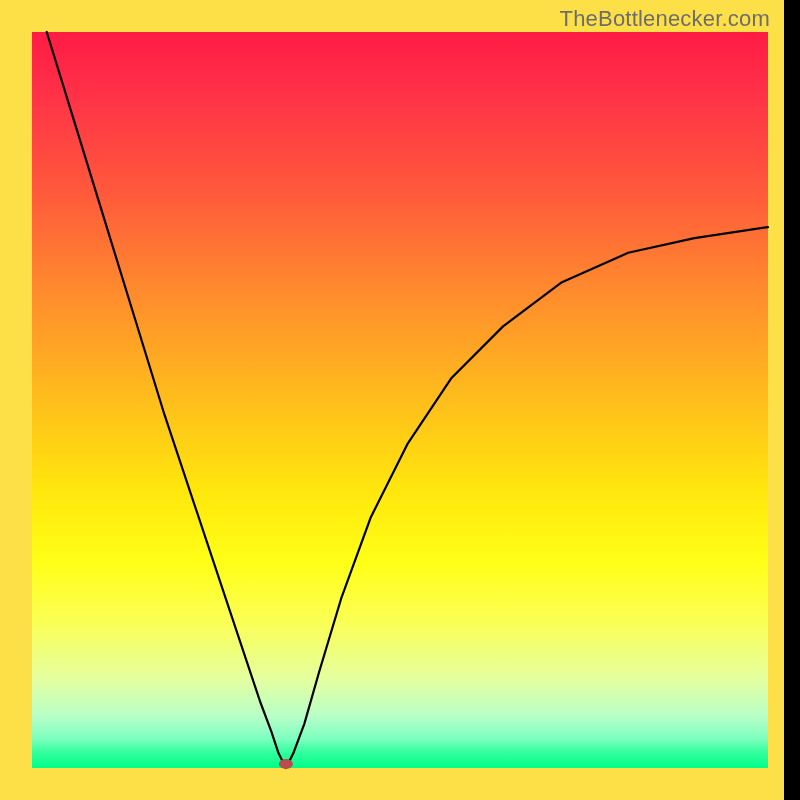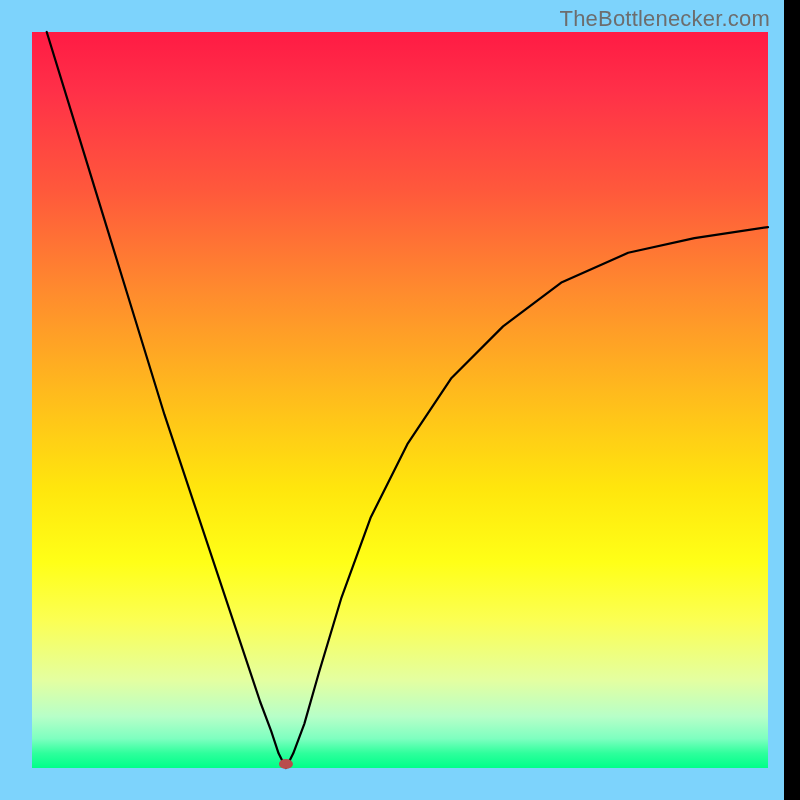--- a/index.html
+++ b/index.html
@@ -1,21 +1,21 @@
 <!DOCTYPE html>
 <html><head>
 <meta charset="utf-8">
 <style>
   * { margin: 0; padding: 0; box-sizing: border-box; }
   html, body { width: 800px; height: 800px; overflow: hidden; background: #000; font-family: Arial, Helvetica, sans-serif; }
   .frame {
     position: relative;
     width: 784px;
     height: 800px;
-    background: #7dd3fc;
+    background: #fde047;
   }
   .plot-area {
     position: absolute;
     left: 32px;
     top: 32px;
     width: 736px;
     height: 736px;
     background: linear-gradient(to bottom,
       #ff1b44 0%,
       #ff3048 8%,

